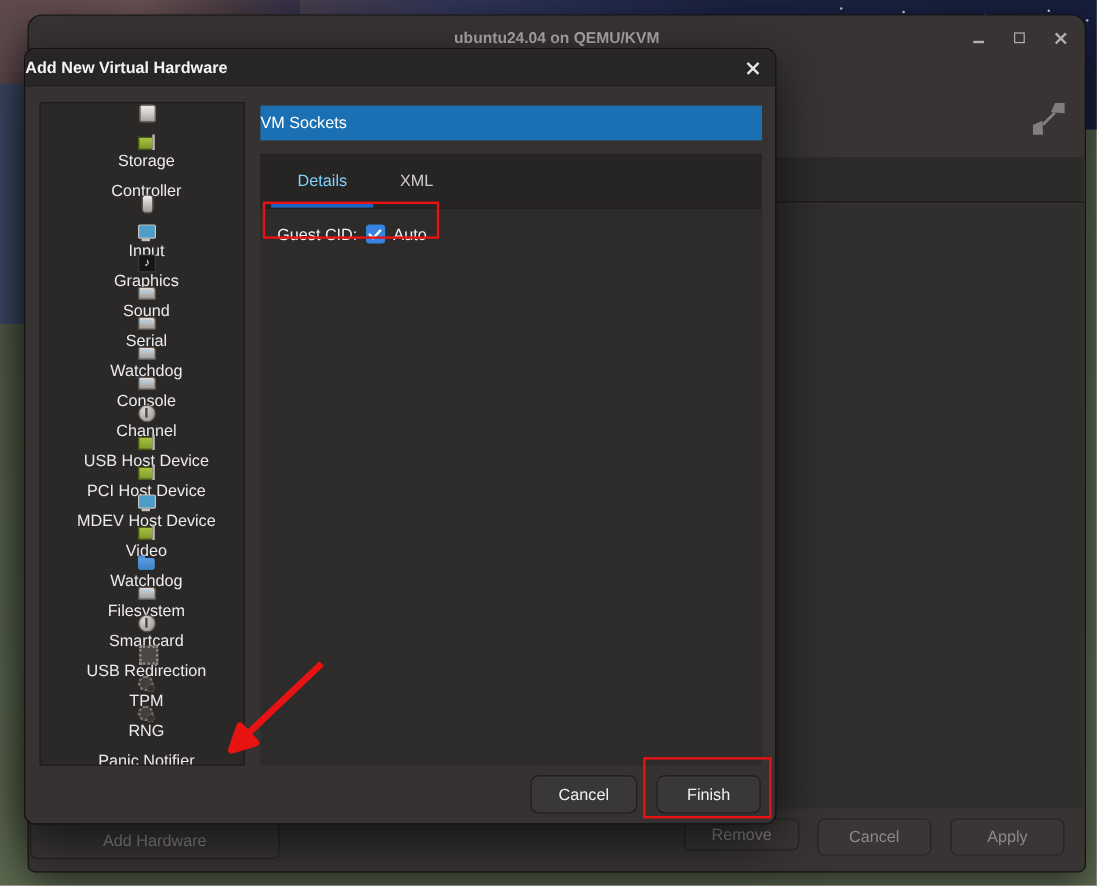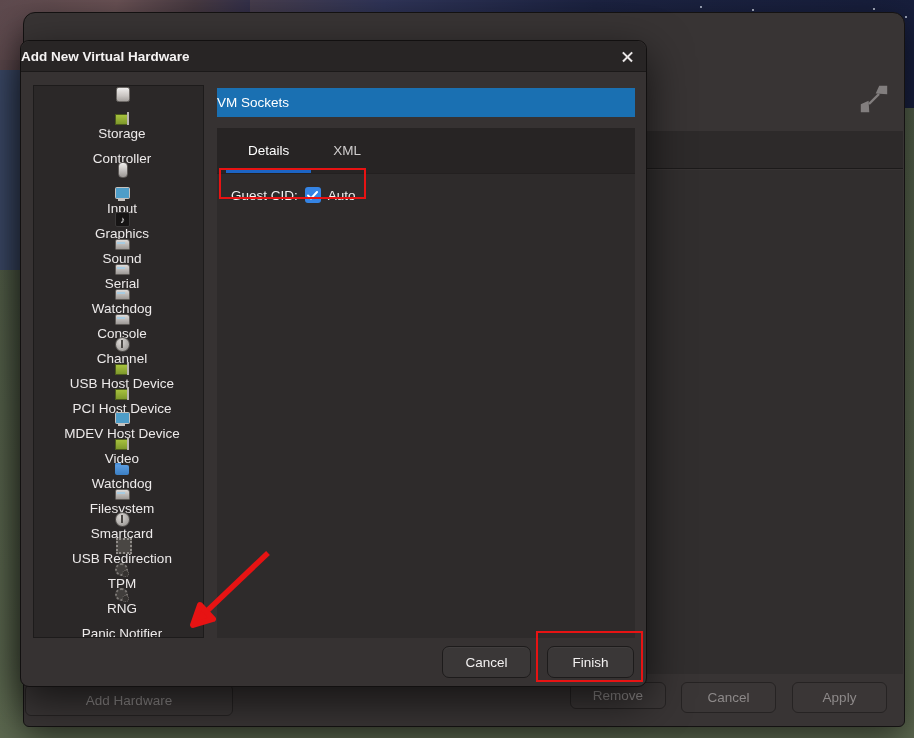--- a/index.html
+++ b/index.html
@@ -89,21 +89,21 @@
   .arrows-swap-icon::before { content:"⇄"; position:absolute; left:0; top:0; width:16px; height:16px;
     color:#93a9c4; font-size:13px; line-height:15px; text-align:center; }
 
   
   .panel { position:absolute; left:196px; top:47px; width:418px; height:550px; }
   .panel-title { height:29px; background:#1a70b2; color:#fff; display:flex; align-items:center; padding-left:0; font-size:13.5px; }
   .panel-body { position:absolute; left:0; top:40px; right:0; bottom:0; background:#2e2b2b; }
   .tabstrip { height:46px; background:#272424; border-bottom:1px solid #232020; display:flex; align-items:flex-end; padding-left:9px; }
   .tab { position:relative; padding:0 22px; height:100%; display:flex; align-items:center; justify-content:center;
     color:#cfcccc; cursor:pointer; }
-  .tab.active { color:#ffffff; }
+  .tab.active { color:#7dd3fc; }
   .tab.active::after { content:""; position:absolute; left:0; right:0; bottom:0; height:3px; background:#1c64c4; }
   .field-row { position:absolute; left:5px; top:53px; display:flex; align-items:center; gap:7px; padding:6px 9px; color:#f2f0f0; }
   .checkbox { width:16px; height:16px; background:#3584e4; border-radius:3px; display:inline-flex;
     align-items:center; justify-content:center; cursor:pointer; }
 
   
   .dlg-btn { position:absolute; top:605px; height:32px; background:#3a3737; border:1px solid #1d1b1b;
     border-radius:7px; color:#f2f0f0; display:flex; align-items:center; justify-content:center;
     font-size:13.5px; cursor:pointer; box-shadow:inset 0 1px 0 rgba(255,255,255,.04); }
   .btn-cancel { left:421px; width:89px; }
@@ -119,20 +119,28 @@
 <body>
 
 <div class="desktop">
   <div class="desktop-top"></div>
   <div class="desktop-art"></div>
   <div class="desktop-left"></div>
   <div class="stars"></div>
 </div>
 
 <div class="window">
+  <div class="titlebar">
+    <span>ubuntu24.04 on QEMU/KVM</span>
+    <div class="win-controls">
+      <span class="wc wc-min"></span>
+      <span class="wc wc-max"></span>
+      <span class="wc wc-close"></span>
+    </div>
+  </div>
   <div class="win-toolzone"></div>
   <div class="win-headerband"></div>
   <div class="win-content"></div>
   <svg class="expand-icon" viewBox="0 0 28 28">
     <g stroke="#8f8b8b" stroke-width="2.4" fill="#8f8b8b">
       <line x1="9" y1="19" x2="19" y2="9"></line>
       <polygon points="20,2 26,2 26,8 17.5,7.5"></polygon>
       <polygon points="2,20 2,26 8,26 7.5,17.5"></polygon>
     </g>
   </svg>

